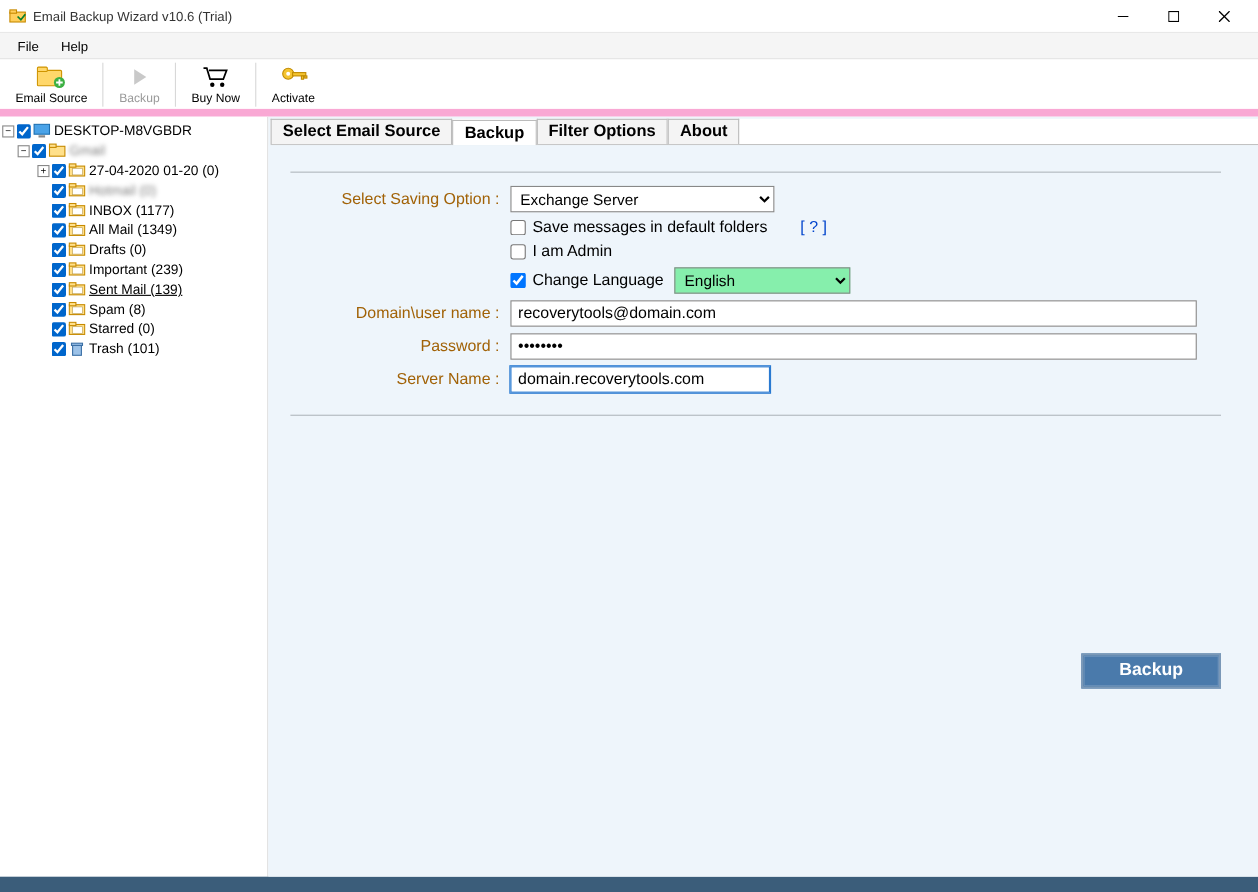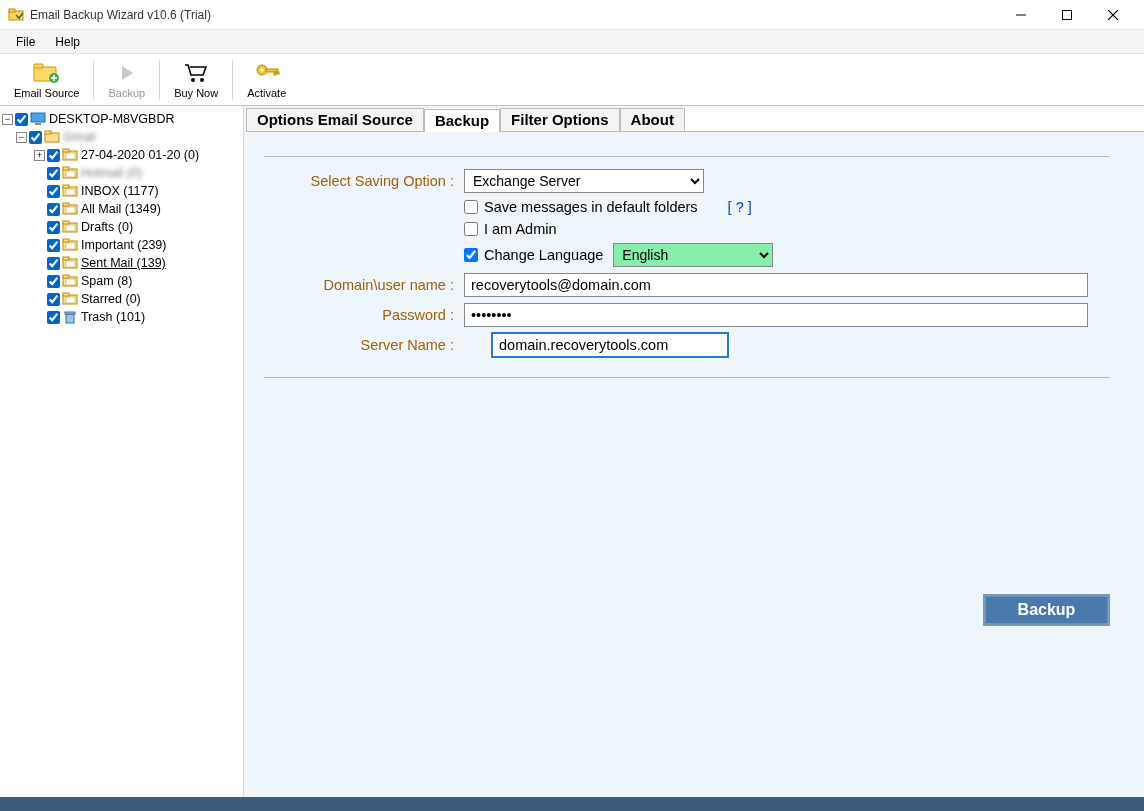--- a/index.html
+++ b/index.html
@@ -7,21 +7,21 @@
 
 .titlebar { height: 30px; background: #fff; display: flex; align-items: center; padding: 0 8px; border-bottom: 1px solid #e8e8e8; }
 .titlebar .app-icon { width: 16px; height: 16px; margin-right: 6px; }
 .titlebar .title { font-size: 12px; color: #333; flex: 1; }
 .titlebar .win-controls { display: flex; }
 .titlebar .win-btn { width: 46px; height: 30px; display: flex; align-items: center; justify-content: center; font-size: 14px; color: #000; cursor: default; }
 
 .menubar { height: 24px; background: #f5f5f5; display: flex; align-items: center; padding: 0 6px; border-bottom: 1px solid #e0e0e0; }
 .menubar .menu-item { font-size: 12px; color: #000; padding: 2px 10px; cursor: default; }
 
-.toolbar { height: 52px; background: #fff; display: flex; align-items: center; padding: 4px 6px; border-bottom: 1px solid #f9a8d4; gap: 4px; }
+.toolbar { height: 52px; background: #fff; display: flex; align-items: center; padding: 4px 6px; border-bottom: 7px solid #f9a8d4; gap: 4px; }
 .toolbar .tool-btn { display: flex; flex-direction: column; align-items: center; justify-content: center; padding: 2px 8px; font-size: 11px; color: #000; cursor: default; min-width: 50px; }
 .toolbar .tool-btn.disabled { color: #999; }
 .toolbar .tool-sep { width: 1px; height: 40px; background: #d8d8d8; margin: 0 2px; }
 .toolbar .tool-icon { height: 24px; display: flex; align-items: center; justify-content: center; margin-bottom: 2px; }
 
 .main { flex: 1; display: flex; overflow: hidden; }
 
 .tree-panel { width: 244px; background: #fff; border-right: 1px solid #d8d8d8; padding: 4px 2px; font-size: 12.5px; color: #000; overflow: auto; }
 .tree-row { display: flex; align-items: center; height: 18px; white-space: nowrap; }
 .tree-exp { width: 11px; height: 11px; border: 1px solid #888; display: inline-flex; align-items: center; justify-content: center; font-size: 9px; line-height: 1; margin-right: 2px; cursor: default; background:#fff; }
@@ -40,21 +40,21 @@
 .tab-body { flex: 1; background: #eef5fb; padding: 24px 34px 18px 20px; position: relative; }
 .form-area { border-top: 1px solid #b0b7bc; border-bottom: 1px solid #b0b7bc; padding: 12px 0 14px 0; }
 .form-row { display: flex; align-items: center; margin-bottom: 6px; }
 .form-label { width: 200px; text-align: right; font-size: 14.5px; color: #a16207; padding-right: 10px; }
 .form-ctrl { flex: 1; display: flex; align-items: center; gap: 10px; }
 select.combo { font-size: 14px; padding: 2px 4px; border: 1px solid #888; background: #fff; }
 .chk-line { display: flex; align-items: center; gap: 6px; font-size: 14.5px; }
 .chk-line input { width: 14px; height: 14px; }
 .help-link { color: #0044cc; font-size: 14.5px; margin-left: 20px; cursor: default; }
 input.text-in { font-size: 14.5px; padding: 3px 6px; border: 1px solid #888; background: #fff; width: 624px; }
-input.text-in.focus { border: 1px solid #2a7ad1; outline: 1px solid #2a7ad1; margin-left: 28px; }
+input.text-in.focus { border: 1px solid #2a7ad1; outline: 1px solid #2a7ad1; }
 
 .backup-btn { position: absolute; right: 34px; top: 462px; width: 127px; height: 32px; background: #4a7aab; color: #fff; font-size: 16px; font-weight: bold; border: 2px solid #7a98b7; display: flex; align-items: center; justify-content: center; cursor: default; box-shadow: inset 0 0 0 1px rgba(255,255,255,.2); }
 
 .statusbar { height: 14px; background: #3b5d7a; }
 
 
 svg { display: block; }
 </style>
 </head>
 <body>
@@ -285,21 +285,21 @@
             </svg>
           </span>
           <span class="tree-label ">Trash (101)</span>
         </div>
       </div>
   </div>
 
   <div class="right-panel">
 
     <div class="tabs">
-      <div class="tab">Options Email Source</div>
+      <div class="tab">Select Email Source</div>
       <div class="tab active">Backup</div>
       <div class="tab">Filter Options</div>
       <div class="tab">About</div>
     </div>
 
     <div class="tab-body">
       <div class="form-area">
 
         <div class="form-row">
           <div class="form-label">Select Saving Option :</div>

